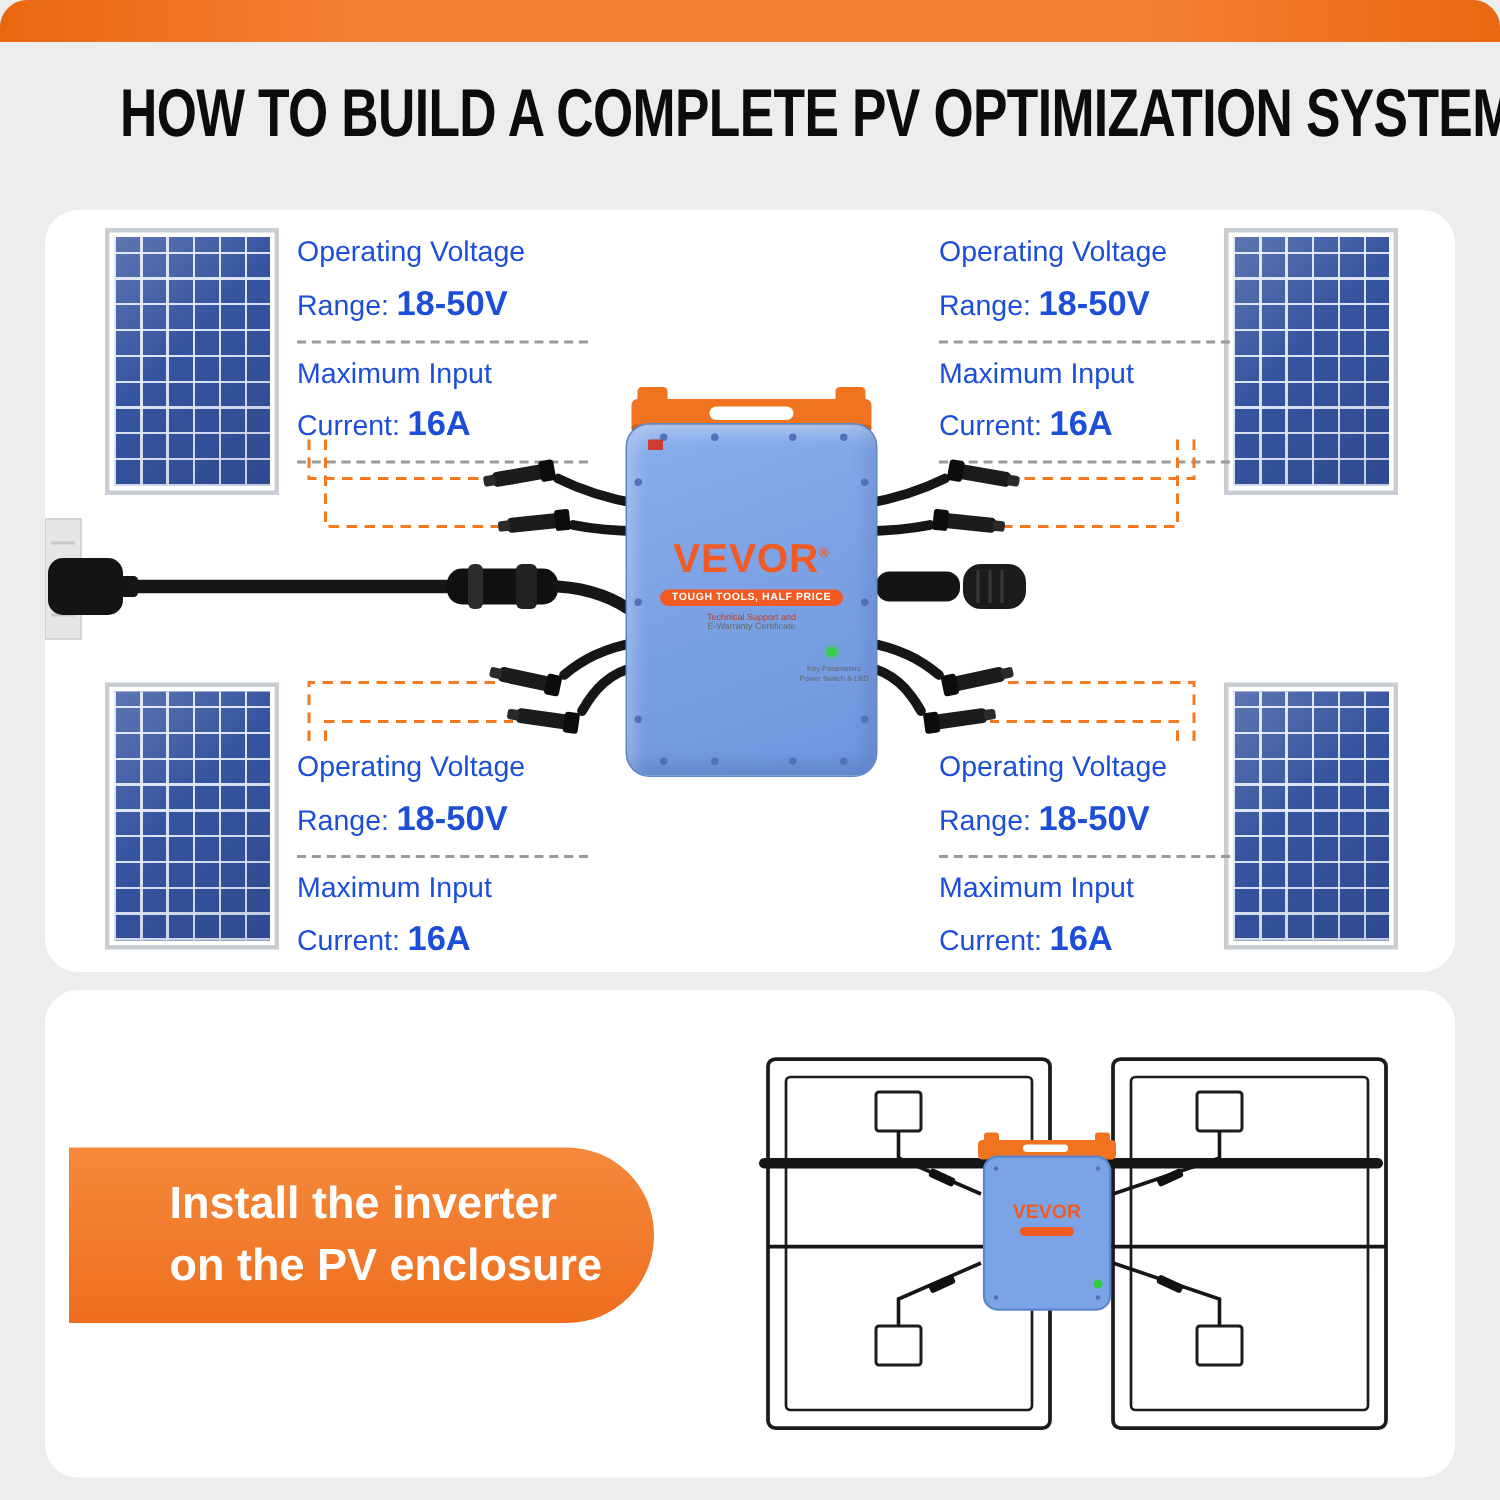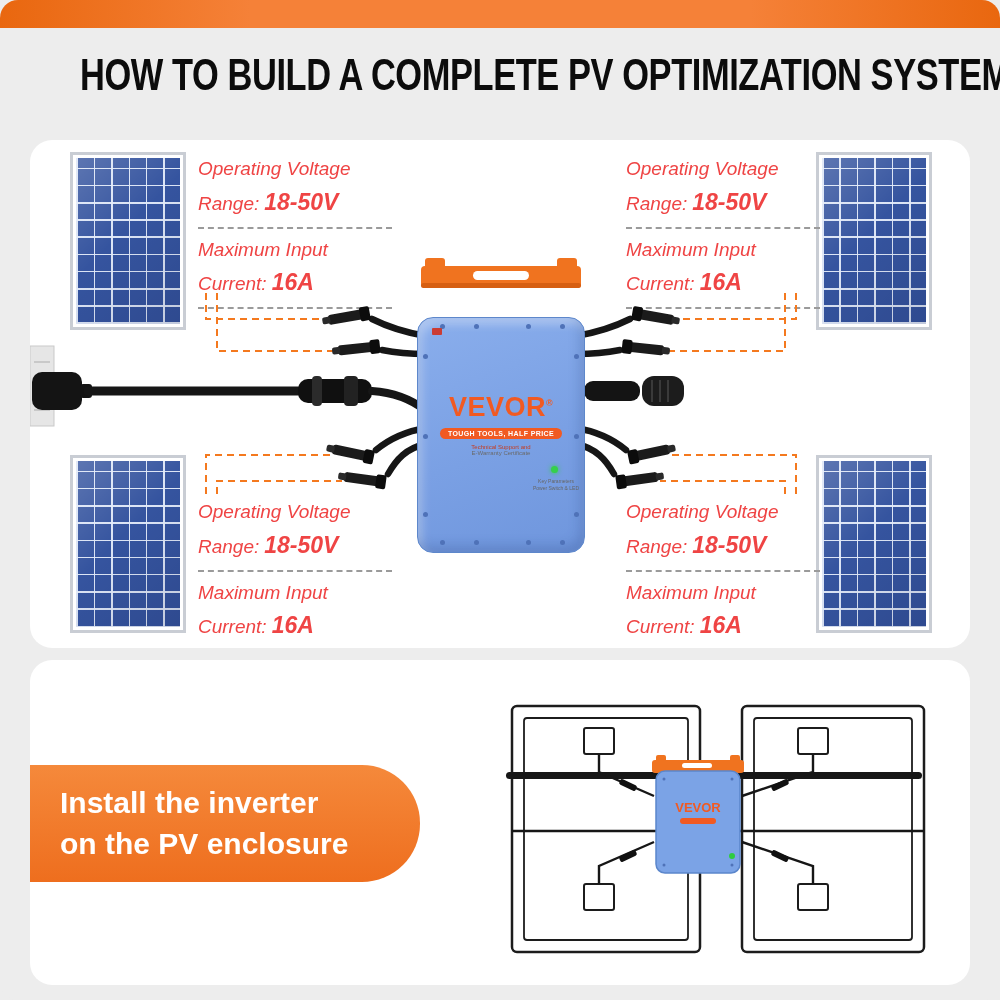--- a/index.html
+++ b/index.html
@@ -24,59 +24,59 @@
     border:3px solid #c9cdd4;box-sizing:border-box;padding:3px;z-index:1;}
   .solar-panel .cells{width:100%;height:100%;background-color:#35549f;
     background-image:
       linear-gradient(135deg,rgba(255,255,255,.20) 0%,rgba(255,255,255,0) 45%,rgba(0,0,30,.12) 100%),
       repeating-linear-gradient(90deg,rgba(228,236,250,.95) 0 1.5px,transparent 1.5px 17.5px),
       repeating-linear-gradient(0deg,rgba(228,236,250,.95) 0 1.5px,transparent 1.5px 17.2px);}
   .sp-tl{left:40px;top:12px;} .sp-tr{left:786px;top:12px;}
   .sp-bl{left:40px;top:315px;} .sp-br{left:786px;top:315px;}
 
   
-  .spec{position:absolute;width:198px;z-index:2;font-size:19px;color:#ef4444;line-height:1.25;font-style:italic;}
+  .spec{position:absolute;width:198px;z-index:2;font-size:19px;color:#1d4ed8;line-height:1.25;}
   .spec .row{margin:3px 0 7px;}
   .spec .val{font-size:23px;font-weight:700;margin-left:5px;text-align:right;}
   .spec .divider{border-top:2px dashed #9a9a9a;margin:10px 0 9px;width:194px;}
   .spec-tl{left:168px;top:14px;} .spec-tr{left:596px;top:14px;}
   .spec-bl{left:168px;top:357px;} .spec-br{left:596px;top:357px;}
 
   
   .wires{position:absolute;left:0;top:0;z-index:2;pointer-events:none;}
 
   
   .inverter{position:absolute;left:385px;top:116px;width:172px;height:266px;z-index:3;}
   .inv-bracket{position:absolute;left:0;top:0;}
   .inv-body{position:absolute;left:2px;top:26px;width:168px;height:236px;border-radius:16px;
     background:linear-gradient(160deg,#8aaeec 0%,#7aa0e4 55%,#6f96dd 100%);
     border:1.5px solid #5d87cb;box-sizing:border-box;
-    box-shadow:inset -4px -6px 12px rgba(30,60,120,.22),inset 4px 6px 10px rgba(255,255,255,.35);margin-top:35px;}
+    box-shadow:inset -4px -6px 12px rgba(30,60,120,.22),inset 4px 6px 10px rgba(255,255,255,.35);}
   .screws{position:absolute;left:0;top:0;width:5px;height:5px;border-radius:50%;background:transparent;
     box-shadow:22px 6px 0 0 #4f72b8,56px 6px 0 0 #4f72b8,108px 6px 0 0 #4f72b8,142px 6px 0 0 #4f72b8,
       22px 222px 0 0 #4f72b8,56px 222px 0 0 #4f72b8,108px 222px 0 0 #4f72b8,142px 222px 0 0 #4f72b8,
       5px 36px 0 0 #4f72b8,5px 116px 0 0 #4f72b8,5px 194px 0 0 #4f72b8,
       156px 36px 0 0 #4f72b8,156px 116px 0 0 #4f72b8,156px 194px 0 0 #4f72b8;}
   .inv-brand{margin-top:74px;text-align:center;font-size:27px;font-weight:700;color:#f15a22;letter-spacing:.5px;}
   .inv-brand sup{font-size:9px;}
   .inv-pill{margin:5px auto 0;width:fit-content;background:#f15a22;color:#fff;font-size:7px;
     font-weight:700;padding:2px 8px;border-radius:8px;letter-spacing:.4px;white-space:nowrap;}
   .inv-cert1{margin-top:5px;text-align:center;font-size:6px;color:#c43c20;}
   .inv-cert2{text-align:center;font-size:6px;color:#6a6a6a;}
   .inv-led{position:absolute;left:133px;top:148px;width:7px;height:7px;border-radius:50%;
     background:#35d04a;box-shadow:0 0 5px #35d04a;}
   .inv-lednote{position:absolute;left:112px;top:160px;width:52px;font-size:5px;line-height:1.3;
     color:#666;text-align:center;}
   .inv-redmark{position:absolute;left:14px;top:10px;width:10px;height:7px;background:#d23020;border-radius:1px;opacity:.9;}
 
   
-  .callout{position:absolute;left:0;top:105px;width:390px;height:117px;
+  .callout{position:absolute;left:16px;top:105px;width:390px;height:117px;
     border-radius:0 58px 58px 0;background:linear-gradient(180deg,#f5893b,#ee6e1e);
     color:#fff;font-size:30px;font-weight:700;line-height:1.35;
-    display:flex;flex-direction:column;justify-content:center;padding-left:30px;box-sizing:border-box;}
+    display:flex;flex-direction:column;justify-content:center;padding-left:67px;box-sizing:border-box;}
   .install-diagram{position:absolute;left:0;top:0;}
 </style>
 </head>
 <body>
 
 <div class="page">
 
   <div class="topbar"></div>
 
   <h1 class="title">HOW TO BUILD A COMPLETE PV OPTIMIZATION SYSTEM</h1>

